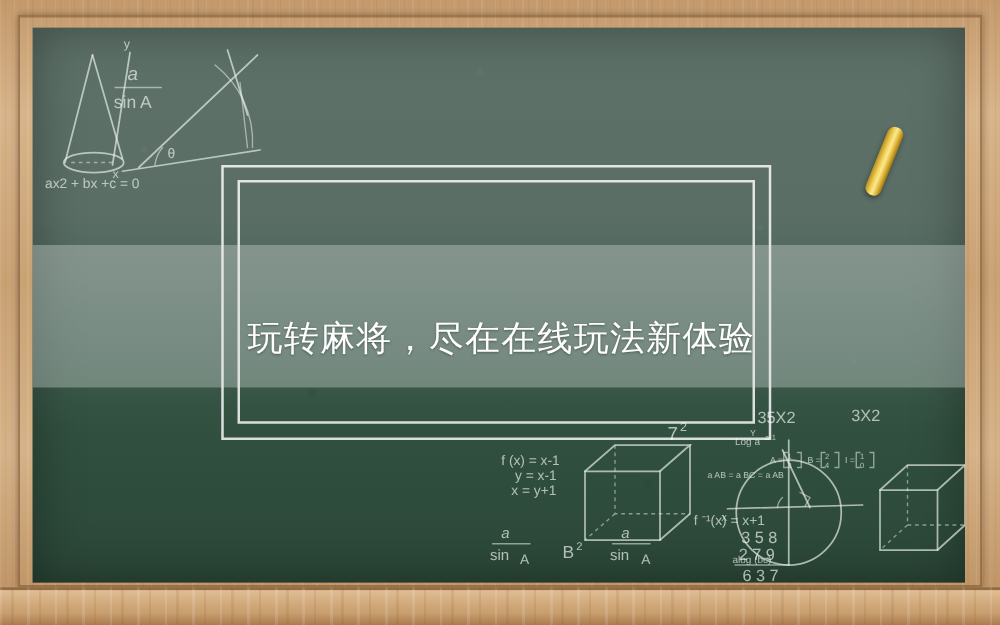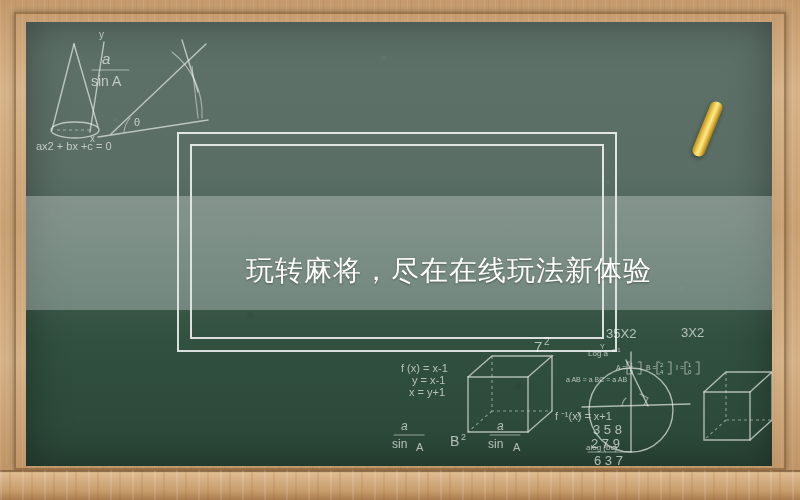--- a/index.html
+++ b/index.html
@@ -74,21 +74,20 @@
   }
 
   
   .title{
     position:absolute;left:172px;top:230px;
     color:#ffffff;
     font-size:28px;
     letter-spacing:1px;
     white-space:nowrap;
     text-shadow:0 1px 2px rgba(0,0,0,.35);
-    margin-left:48px;
   }
 
   
   .chalk-stick-top{
     position:absolute;left:675px;top:78px;width:13px;height:58px;
     background:linear-gradient(90deg,#b9901f 0%,#f0cf56 32%,#fbe98f 52%,#d8ab2c 80%,#9c7615 100%);
     border-radius:6px;
     transform:rotate(22deg);
     box-shadow:0 2px 4px rgba(0,0,0,.4);
   }

